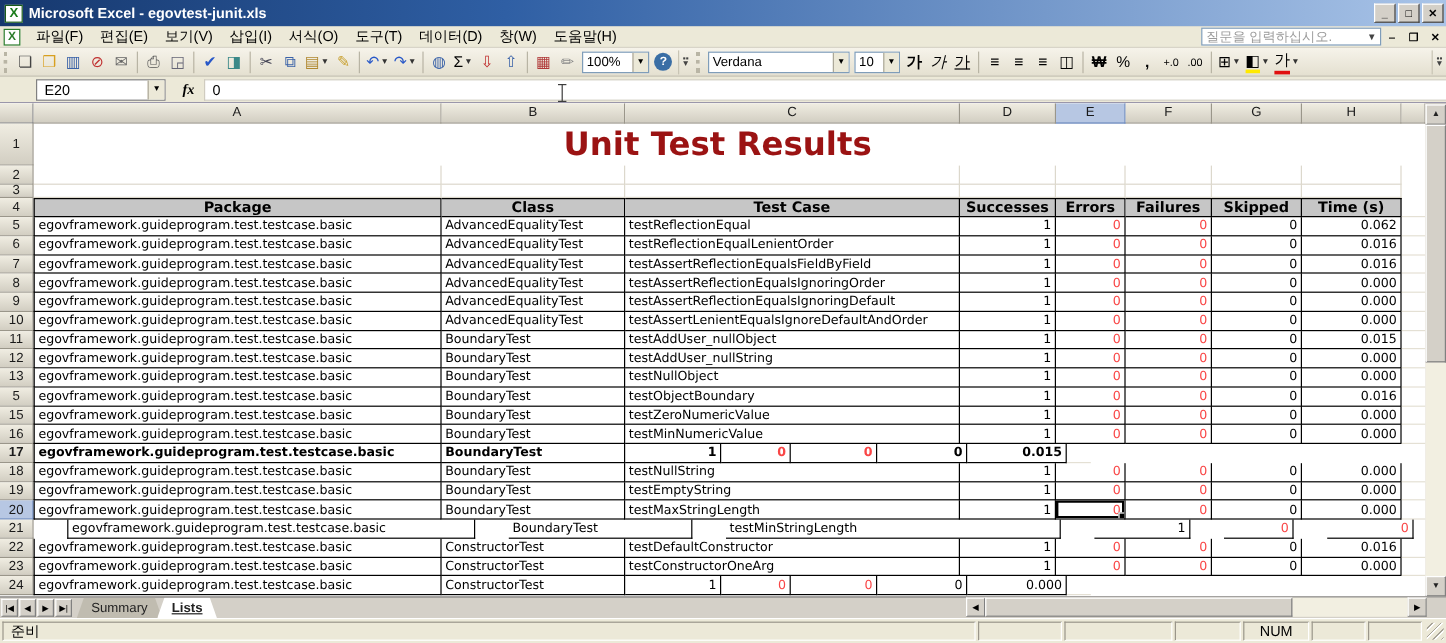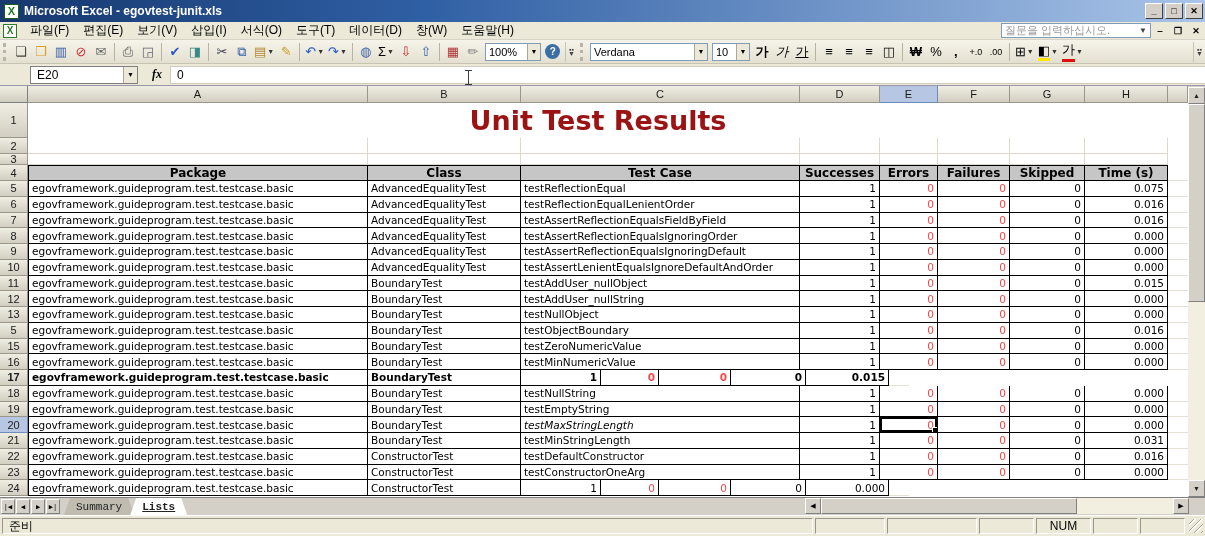--- a/index.html
+++ b/index.html
@@ -90,21 +90,21 @@
   
   .vscroll { position:absolute; left:1188px; top:87px; width:17px; height:410px; background:#f2efe1; }
   .sb-btn { width:17px; height:17px; background:#d4d0c8; border:1px solid; border-color:#fff #808080 #808080 #fff;
     display:flex; align-items:center; justify-content:center; font-size:7px; color:#222; }
   .vthumb { position:absolute; left:0; top:17px; width:17px; height:198px; background:#d4d0c8;
     border:1px solid; border-color:#fff #808080 #808080 #fff; }
   .v-down { position:absolute; bottom:0; }
 
   
   .tabbar { position:absolute; left:0; top:497px; width:1205px; height:18px; background:#d4d0c8;
-    display:flex; align-items:center; border-top:1px solid #808080;font-family:Liberation Mono, monospace;}
+    display:flex; align-items:center; border-top:1px solid #808080;}
   .navbtn { width:14px; height:15px; background:#d4d0c8; border:1px solid; border-color:#fff #808080 #808080 #fff;
     font-size:7px; display:flex; align-items:center; justify-content:center; margin-left:1px; color:#000;}
   .tab { height:17px; padding:0 12px; font-size:11px; display:flex; align-items:center;
     clip-path:polygon(6px 0, calc(100% - 6px) 0, 100% 100%, 0 100%); background:#c0bcb0; color:#222; margin-left:-4px;}
   .tab.active { background:#fff; font-weight:bold; text-decoration:underline; z-index:2; }
   .hscroll { position:absolute; left:805px; top:498px; width:384px; height:16px; background:#f2efe1; display:flex;}
   .hthumb { width:256px; height:16px; background:#d4d0c8; border:1px solid; border-color:#fff #808080 #808080 #fff;}
   .hs-btn { width:16px; height:16px; flex:0 0 16px; background:#d4d0c8; border:1px solid; border-color:#fff #808080 #808080 #fff;
     display:flex; align-items:center; justify-content:center; font-size:7px; }
   .hs-right { margin-left:auto; }
@@ -374,21 +374,21 @@
     </div>
     <div class="gridrow" style="height: 15.75px; flex: 0 0 15.75px;">
       <div class="rowhdr">5</div>
       <div class="cell tcell tl first" style="width: 340px; flex: 0 0 340px;">egovframework.guideprogram.test.testcase.basic</div>
       <div class="cell tcell tl" style="width: 153px; flex: 0 0 153px;">AdvancedEqualityTest</div>
       <div class="cell tcell tl" style="width: 279px; flex: 0 0 279px;">testReflectionEqual</div>
       <div class="cell tcell trr" style="width: 80px; flex: 0 0 80px;">1</div>
       <div class="cell tcell trr red" style="width: 58px; flex: 0 0 58px;">0</div>
       <div class="cell tcell trr red" style="width: 72px; flex: 0 0 72px;">0</div>
       <div class="cell tcell trr" style="width: 75px; flex: 0 0 75px;">0</div>
-      <div class="cell tcell trr" style="width: 83px; flex: 0 0 83px;">0.075</div>
+      <div class="cell tcell trr" style="width: 83px; flex: 0 0 83px;">0.062</div>
       <div class="cell fillc" style="width: 20px; flex: 0 0 20px;"></div>
     </div>
     <div class="gridrow" style="height: 15.75px; flex: 0 0 15.75px;">
       <div class="rowhdr">6</div>
       <div class="cell tcell tl first" style="width: 340px; flex: 0 0 340px;">egovframework.guideprogram.test.testcase.basic</div>
       <div class="cell tcell tl" style="width: 153px; flex: 0 0 153px;">AdvancedEqualityTest</div>
       <div class="cell tcell tl" style="width: 279px; flex: 0 0 279px;">testReflectionEqualLenientOrder</div>
       <div class="cell tcell trr" style="width: 80px; flex: 0 0 80px;">1</div>
       <div class="cell tcell trr red" style="width: 58px; flex: 0 0 58px;">0</div>
       <div class="cell tcell trr red" style="width: 72px; flex: 0 0 72px;">0</div>
@@ -548,29 +548,29 @@
       <div class="cell tcell trr red" style="width: 58px; flex: 0 0 58px;">0</div>
       <div class="cell tcell trr red" style="width: 72px; flex: 0 0 72px;">0</div>
       <div class="cell tcell trr" style="width: 75px; flex: 0 0 75px;">0</div>
       <div class="cell tcell trr" style="width: 83px; flex: 0 0 83px;">0.000</div>
       <div class="cell fillc" style="width: 20px; flex: 0 0 20px;"></div>
     </div>
     <div class="gridrow" style="height: 15.75px; flex: 0 0 15.75px;">
       <div class="rowhdr selhdr">20</div>
       <div class="cell tcell tl first" style="width: 340px; flex: 0 0 340px;">egovframework.guideprogram.test.testcase.basic</div>
       <div class="cell tcell tl" style="width: 153px; flex: 0 0 153px;">BoundaryTest</div>
-      <div class="cell tcell tl" style="width: 279px; flex: 0 0 279px; font-style: italic;">testMaxStringLength</div>
+      <div class="cell tcell tl" style="width: 279px; flex: 0 0 279px;">testMaxStringLength</div>
       <div class="cell tcell trr" style="width: 80px; flex: 0 0 80px;">1</div>
       <div class="cell tcell trr red selcell" style="width: 58px; flex: 0 0 58px;">0</div>
       <div class="cell tcell trr red" style="width: 72px; flex: 0 0 72px;">0</div>
       <div class="cell tcell trr" style="width: 75px; flex: 0 0 75px;">0</div>
       <div class="cell tcell trr" style="width: 83px; flex: 0 0 83px;">0.000</div>
       <div class="cell fillc" style="width: 20px; flex: 0 0 20px;"></div>
     </div>
-    <div class="gridrow" style="height: 15.75px; flex: 0 0 15.75px;">
+    <div class="gridrow" style="height: 15.75px; flex: 0 0 15.75px; gap: 28px;">
       <div class="rowhdr">21</div>
       <div class="cell tcell tl first" style="width: 340px; flex: 0 0 340px;">egovframework.guideprogram.test.testcase.basic</div>
       <div class="cell tcell tl" style="width: 153px; flex: 0 0 153px;">BoundaryTest</div>
       <div class="cell tcell tl" style="width: 279px; flex: 0 0 279px;">testMinStringLength</div>
       <div class="cell tcell trr" style="width: 80px; flex: 0 0 80px;">1</div>
       <div class="cell tcell trr red" style="width: 58px; flex: 0 0 58px;">0</div>
       <div class="cell tcell trr red" style="width: 72px; flex: 0 0 72px;">0</div>
       <div class="cell tcell trr" style="width: 75px; flex: 0 0 75px;">0</div>
       <div class="cell tcell trr" style="width: 83px; flex: 0 0 83px;">0.031</div>
       <div class="cell fillc" style="width: 20px; flex: 0 0 20px;"></div>

